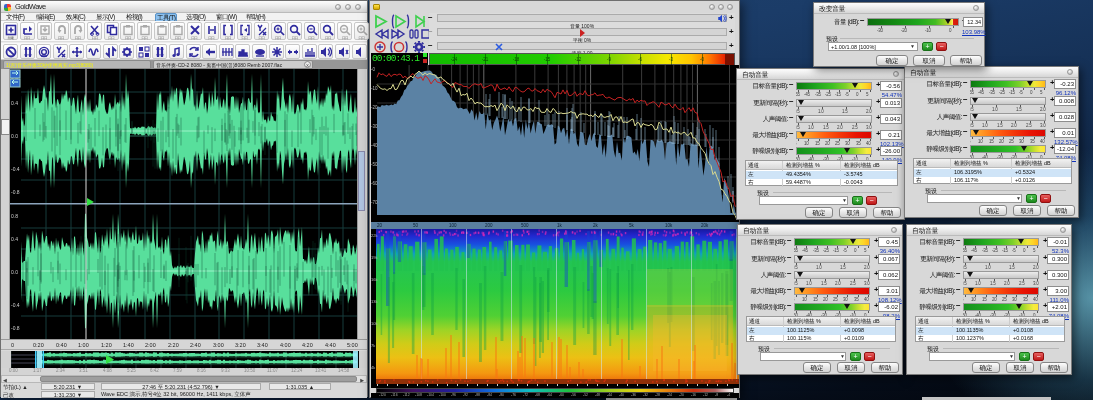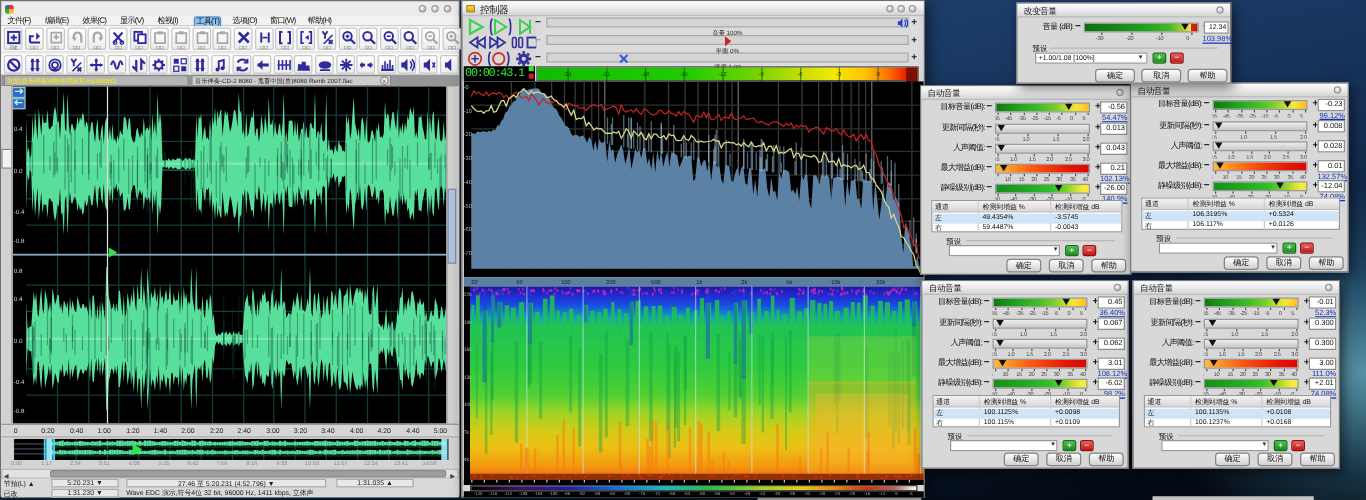--- a/index.html
+++ b/index.html
@@ -15,20 +15,23 @@
 .mm{position:absolute;width:8px;height:9px;font-size:8px;line-height:8px;color:#111;font-weight:bold}
 </style></head><body>
 
 <div class="abs" style="left:0;top:0;width:1093px;height:400px;background:
  radial-gradient(170px 150px at 1093px 298px,rgba(120,200,220,.7),rgba(60,130,165,.35) 55%,rgba(0,0,0,0) 100%),
  linear-gradient(168deg,#20456f 0%,#1b3c68 28%,#142e52 52%,#0c1f3a 72%,#050c18 90%,#03060c 100%)"></div>
 
 <div class="abs" style="left:606px;top:396px;width:131px;height:4px;background:#cfcfcf;border-top:1px solid #888"></div>
 <div class="abs" style="left:922px;top:397px;width:129px;height:3px;background:#c4c4c4"></div>
 <div class="abs" style="left:0;top:0;width:368px;height:397px;background:#ececec;border:1px solid #6f6f6f;box-shadow:3px 3px 10px rgba(0,0,0,.5)">
+    <div class="tbar">
+      <span style="font-size:7.5px">GoldWave</span>
+    </div>
 <div class="abs" style="left:3px;top:3px;width:7px;height:7px;background:conic-gradient(#e33 0 25%,#fb2 25% 50%,#3a3 50% 75%,#36c 75%);border-radius:2px"></div>
 <div class="circ" style="right:26px"></div>
     <div class="circ" style="right:16px"></div>
     <div class="circ" style="right:6px"></div>
 <div class="abs" style="left:0;top:12px;width:366px;height:8px;background:#f2f2f2;border-bottom:1px solid #ccc;font-size:6.5px;color:#111;white-space:nowrap">
       <span class="abs" style="left:4px;top:0px;padding:0 1px;line-height:8px;letter-spacing:-.6px">文件(F)</span>
       <span class="abs" style="left:34px;top:0px;padding:0 1px;line-height:8px;letter-spacing:-.6px">编辑(E)</span>
       <span class="abs" style="left:64px;top:0px;padding:0 1px;line-height:8px;letter-spacing:-.6px">效果(C)</span>
       <span class="abs" style="left:94px;top:0px;padding:0 1px;line-height:8px;letter-spacing:-.6px">显示(V)</span>
       <span class="abs" style="left:124px;top:0px;padding:0 1px;line-height:8px;letter-spacing:-.6px">检视(I)</span>
@@ -1035,23 +1038,20 @@
 <div class="abs" style="left:2px;top:1px;width:36px;height:6px">节拍(L) ▲</div>
 <div class="abs" style="left:40px;top:0px;width:54px;height:7px;border:1px solid #aaa;background:#e8e8e8;text-align:center">5:20.231 ▼</div>
 <div class="abs" style="left:100px;top:0px;width:160px;height:7px;border:1px solid #aaa;background:#e8e8e8;text-align:center">27:46 至 5:20.231 (4:52.796) ▼</div>
 <div class="abs" style="left:268px;top:0px;width:62px;height:7px;border:1px solid #aaa;background:#e8e8e8;text-align:center">1:31.035 ▲</div>
 <div class="abs" style="left:2px;top:9px;width:30px;height:6px">已改</div>
 <div class="abs" style="left:40px;top:8px;width:54px;height:7px;border:1px solid #aaa;background:#e8e8e8;text-align:center">1:31.230 ▼</div>
 <div class="abs" style="left:100px;top:8px;width:240px;height:7px">Wave EDC 演示,符号4位 32 bit, 96000 Hz, 1411 kbps, 立体声</div>
 </div>
   </div>
 <div class="abs" style="left:369px;top:0;width:371px;height:398px;background:#d8d8d8;border:1px solid #6f6f6f;box-shadow:3px 3px 10px rgba(0,0,0,.5)">
-    <div class="tbar">
-      <span>控制器</span>
-    </div>
 <div class="abs" style="left:3px;top:3px;width:7px;height:6px;background:linear-gradient(#ffe34d,#d8a800);border:1px solid #a80;border-radius:1px"></div>
 <div class="circ" style="right:24px"></div>
     <div class="circ" style="right:15px"></div>
     <div class="circ" style="right:6px"></div>
     <svg class="abs" style="left:2px;top:13px" width="58" height="40" viewBox="0 0 58 40">
       <path d="M4 2l10 5.5L4 13z" fill="none" stroke="#3fd04f" stroke-width="1.8"></path>
       <path d="M24 2l9 5.5L24 13z" fill="none" stroke="#3fd04f" stroke-width="1.6"></path>
       <path d="M22 1c-2 1-2 12 0 13M35 1c2 1 2 12 0 13" fill="none" stroke="#33309e" stroke-width="1.4"></path>
       <path d="M44 2l8 5.5L44 13z" fill="none" stroke="#3fd04f" stroke-width="1.6"></path>
       <path d="M52 2v11" stroke="#3fd04f" stroke-width="1.6"></path>

